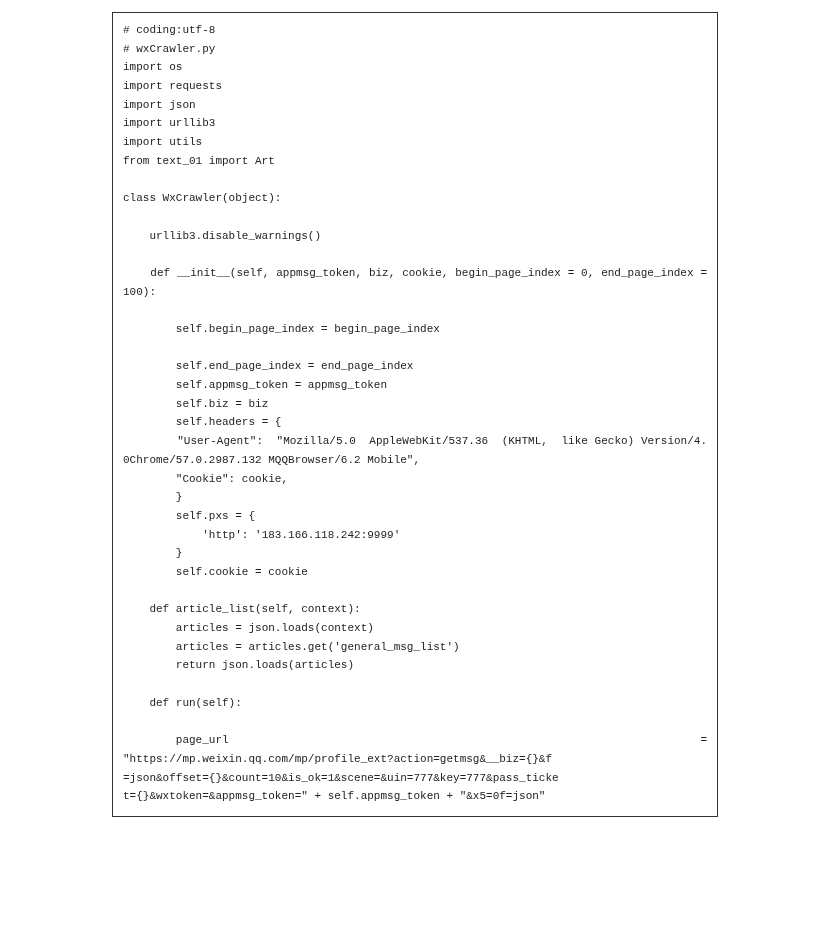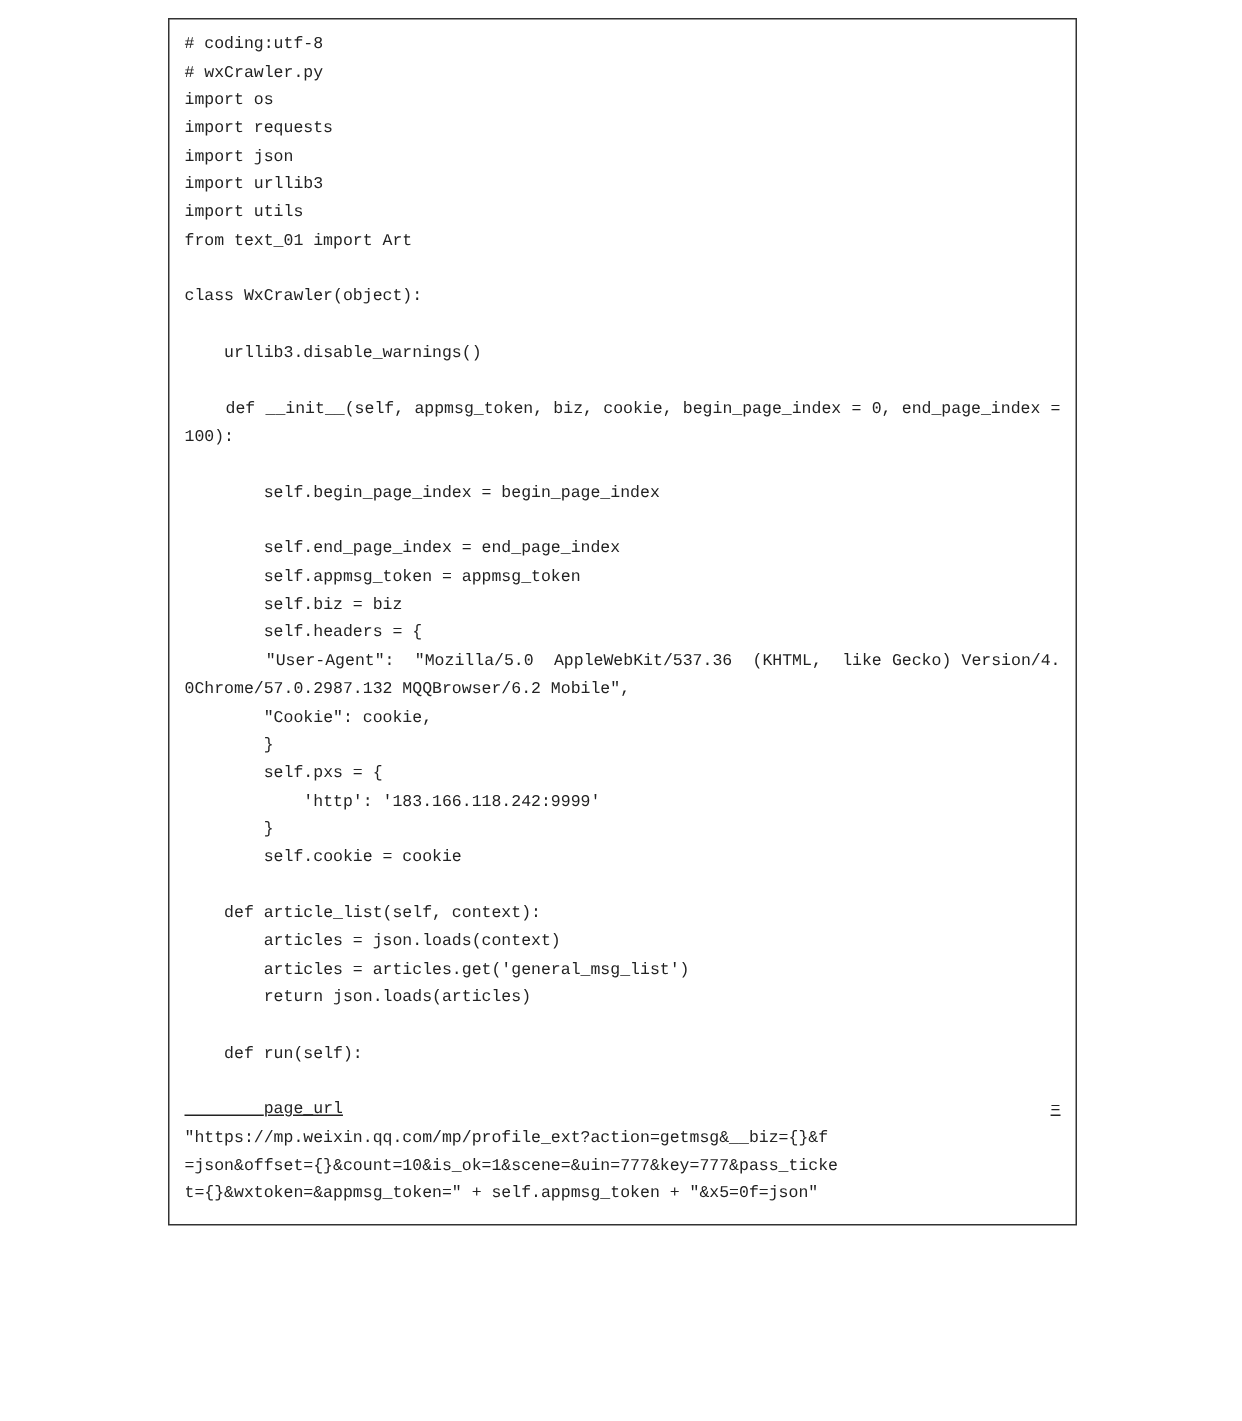--- a/index.html
+++ b/index.html
@@ -62,16 +62,16 @@
 <span>        }</span>
 <span>        self.cookie = cookie</span>
 <span></span>
 <span>    def article_list(self, context):</span>
 <span>        articles = json.loads(context)</span>
 <span>        articles = articles.get('general_msg_list')</span>
 <span>        return json.loads(articles)</span>
 <span></span>
 <span>    def run(self):</span>
 <span></span>
-<span style="display:flex;justify-content:space-between;text-decoration:underline;"><span>        page_url</span><span>=</span></span><span>"https://mp.weixin.qq.com/mp/profile_ext?action=getmsg&amp;__biz={}&amp;f</span>
+<span style="display:flex;justify-content:space-between;"><span>        page_url</span><span>=</span></span><span>"https://mp.weixin.qq.com/mp/profile_ext?action=getmsg&amp;__biz={}&amp;f</span>
 <span>=json&amp;offset={}&amp;count=10&amp;is_ok=1&amp;scene=&amp;uin=777&amp;key=777&amp;pass_ticke</span>
 <span>t={}&amp;wxtoken=&amp;appmsg_token=" + self.appmsg_token + "&amp;x5=0f=json"</span></div>
 </div>
 
 </body></html>

